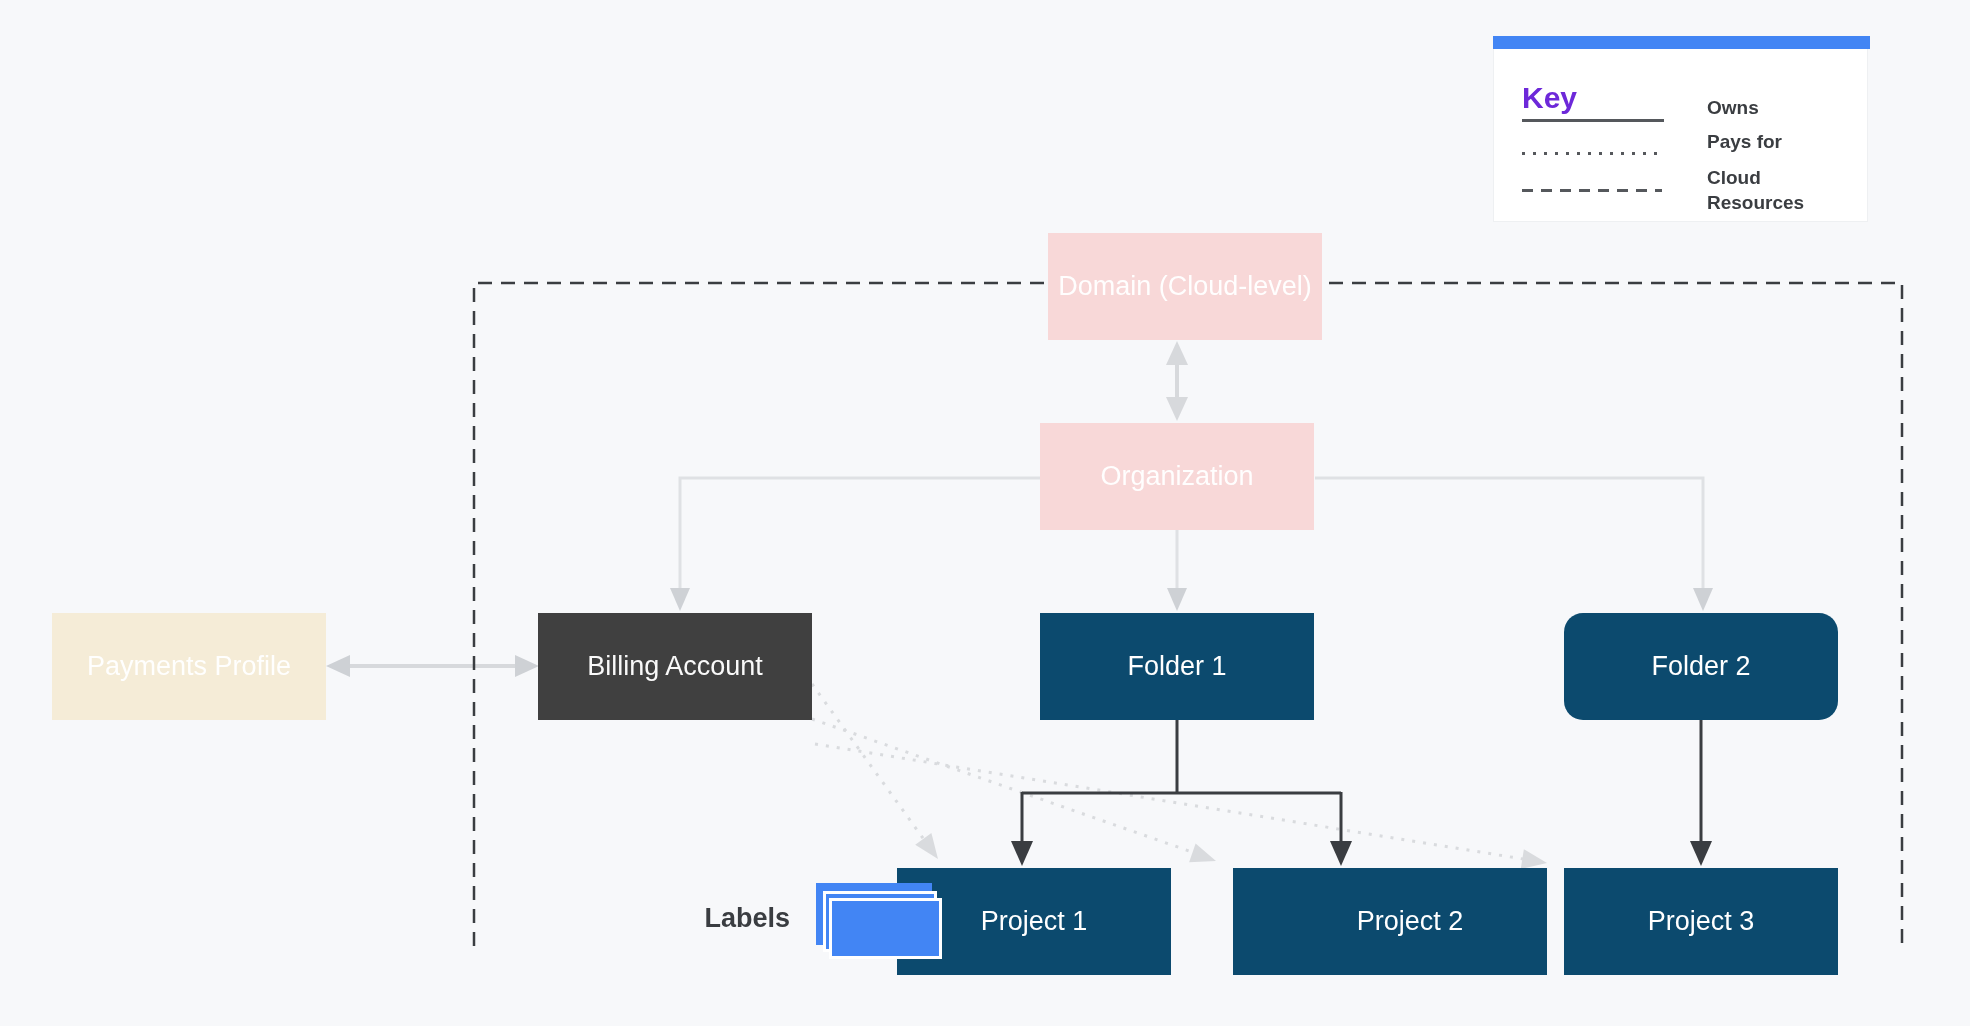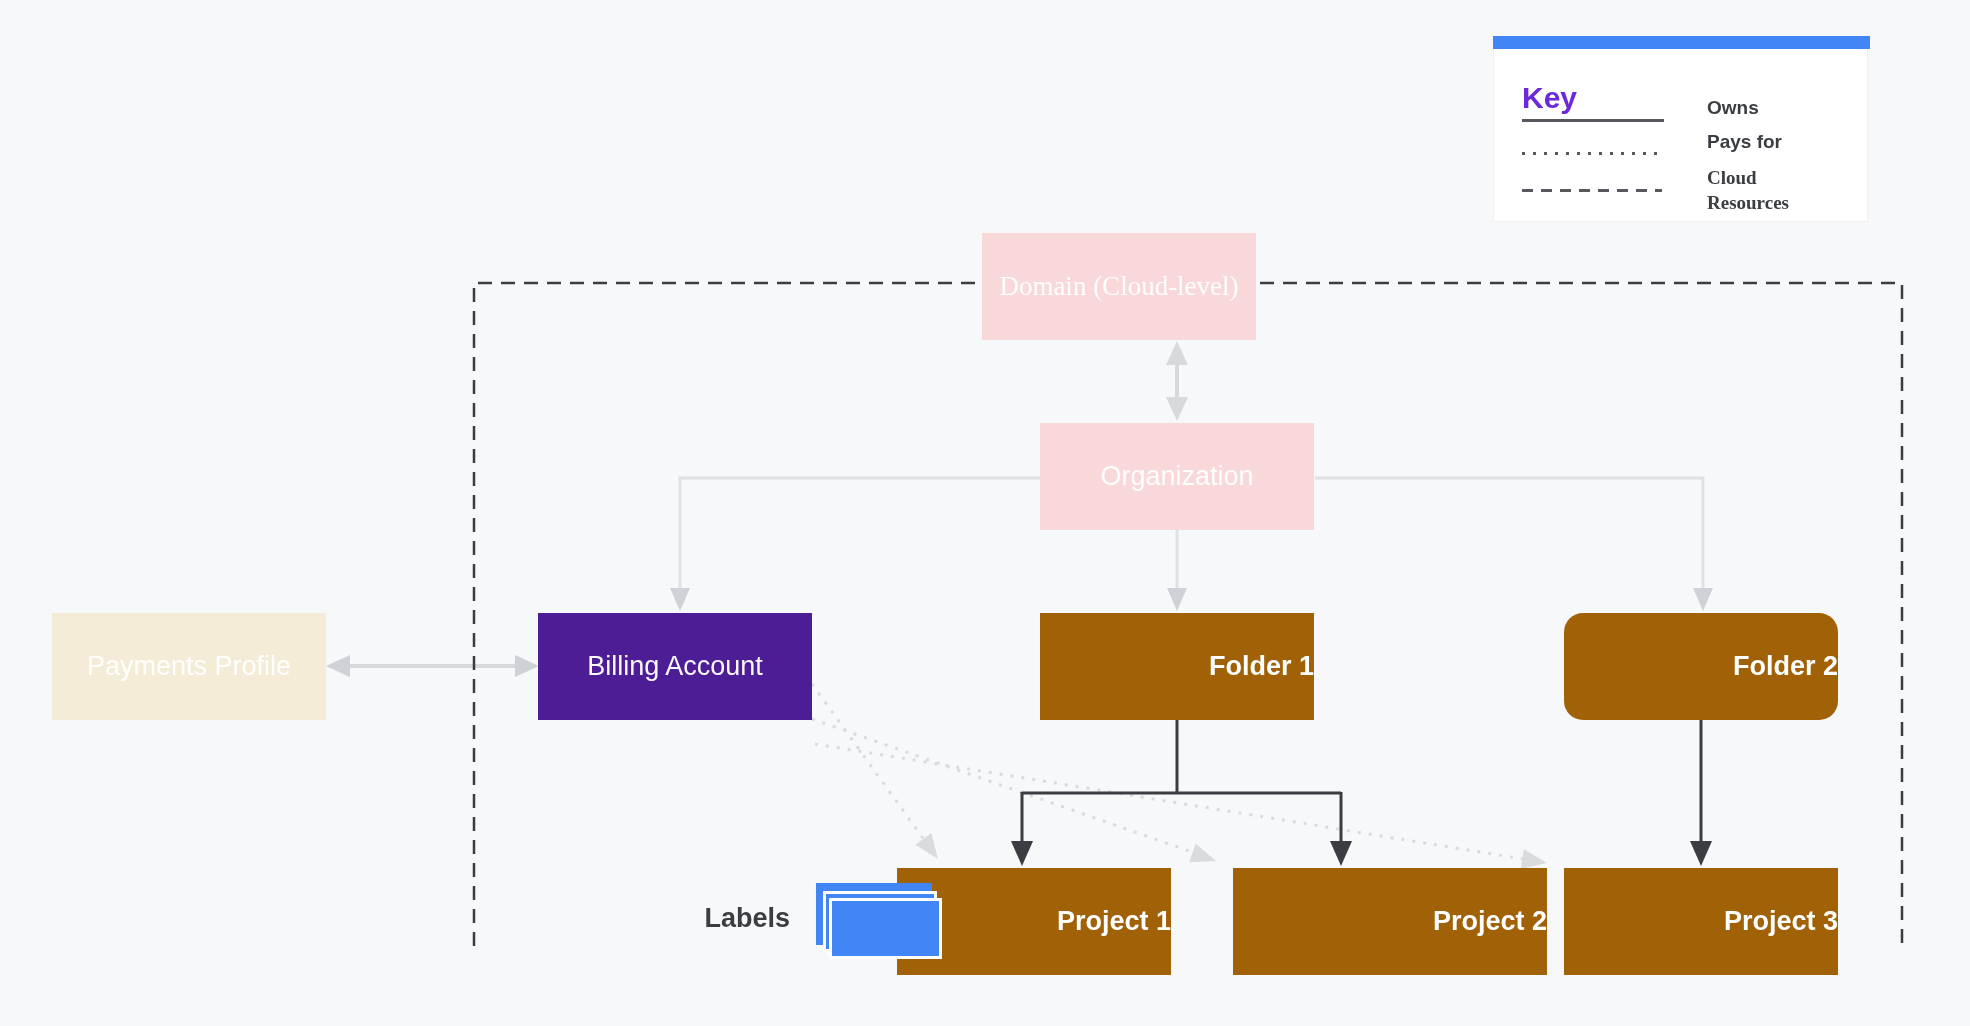--- a/index.html
+++ b/index.html
@@ -21,24 +21,24 @@
   #connectors{position:absolute;left:0;top:0;z-index:1;}
 
   
   .node{
     position:absolute;width:274px;height:107px;z-index:2;
     display:flex;align-items:center;justify-content:center;
     font-size:27px;color:rgba(255,255,255,.97);white-space:nowrap;
   }
   .node.pink{background:#f8d8d8;}
   .node.beige{background:#f5ecd7;}
-  .node.green{background:#4c1d95;justify-content:center;}
-  .node.blue{background:#a16207;font-weight:bold;color:#ffffff;justify-content:flex-end;}
+  .node.green{background:#404040;justify-content:center;}
+  .node.blue{background:#0c4a6e;font-weight:normal;color:#ffffff;}
 
-  #node-domain{left:982px;top:233px;font-family:Liberation Serif, serif;}
+  #node-domain{left:1048px;top:233px;}
   #node-organization{left:1040px;top:423px;}
   #node-payments{left:52px;top:613px;}
   #node-billing{left:538px;top:613px;}
   #node-folder1{left:1040px;top:613px;}
   #node-folder2{left:1564px;top:613px;border-radius:19px;}
   #node-project1{left:897px;top:868px;}
   #node-project2{left:1233px;top:868px;padding-left:40px;}
   #node-project3{left:1564px;top:868px;}
 
   
@@ -61,21 +61,21 @@
   .key-heading{position:absolute;left:28px;top:44px;font-size:30px;font-weight:bold;color:#6d28d9;}
   .key-sample{position:absolute;height:3px;}
   .key-sample.solid{left:28px;top:82px;width:142px;background:#55585c;}
   .key-sample.dotted{left:28px;top:115px;width:140px;
     background:repeating-linear-gradient(to right,#55585c 0 3px,transparent 3px 11px);}
   .key-sample.dashed{left:28px;top:152px;width:140px;
     background:repeating-linear-gradient(to right,#55585c 0 11px,transparent 11px 19px);}
   .key-label{position:absolute;left:213px;font-size:19px;font-weight:bold;color:#3a3d41;line-height:25px;}
   .key-label.owns{top:58px;}
   .key-label.pays{top:92px;}
-  .key-label.cloud{top:128px;width:130px;font-family:Liberation Serif, serif;}
+  .key-label.cloud{top:128px;width:130px;}
 </style>
 </head>
 <body>
 
 <div id="stage">
 
 
   <svg id="connectors" width="1970" height="1026" viewBox="0 0 1970 1026">
 
     <g>

